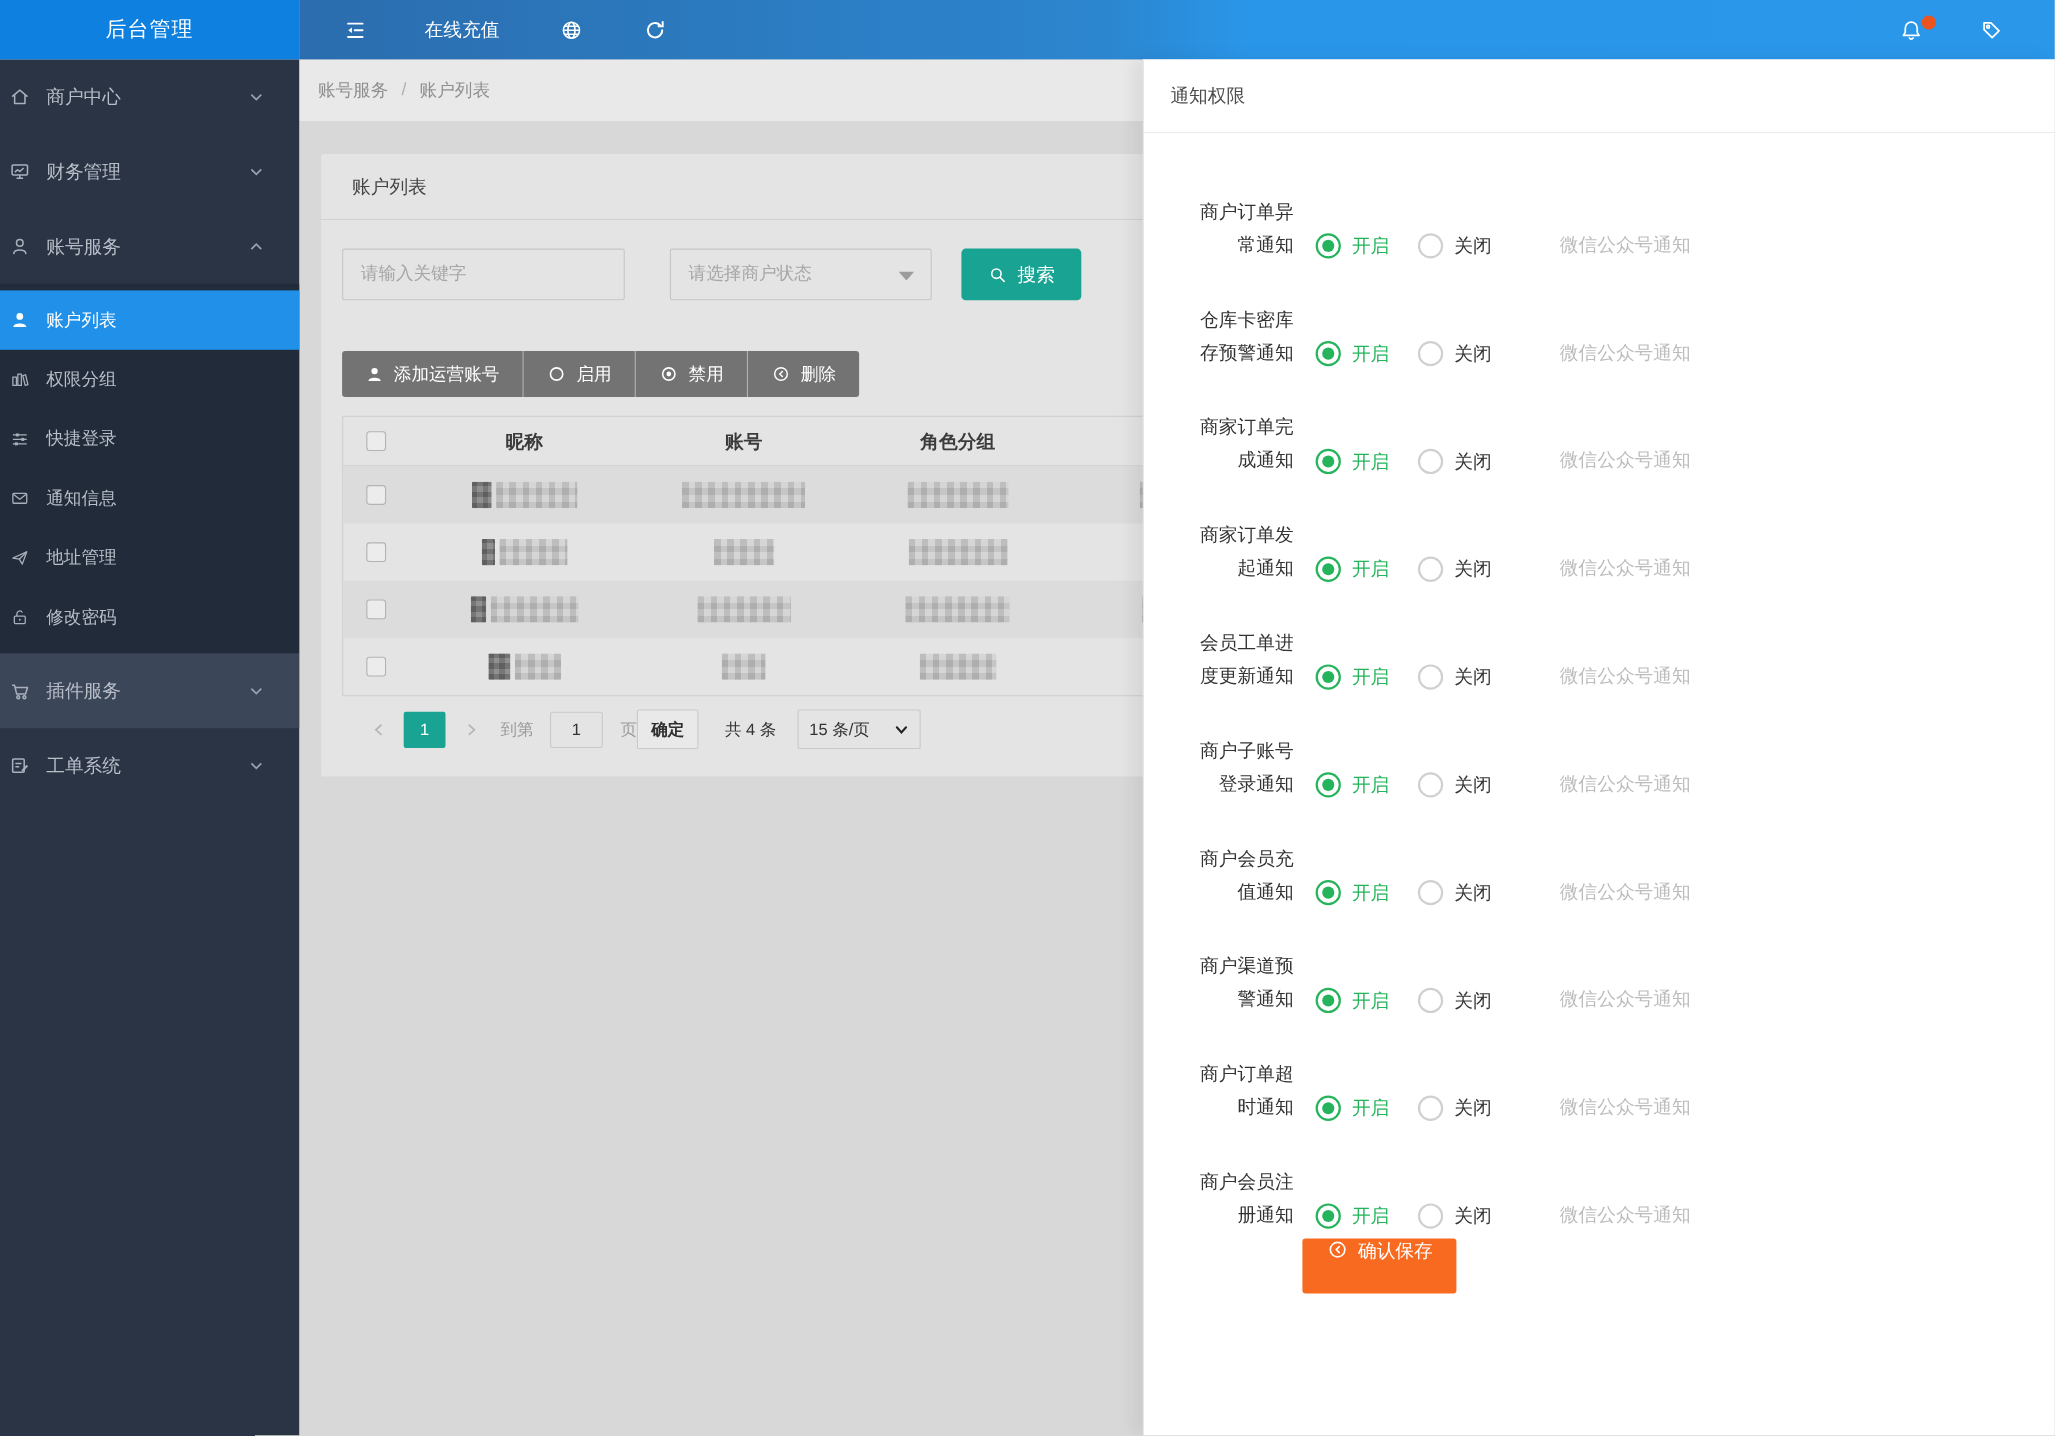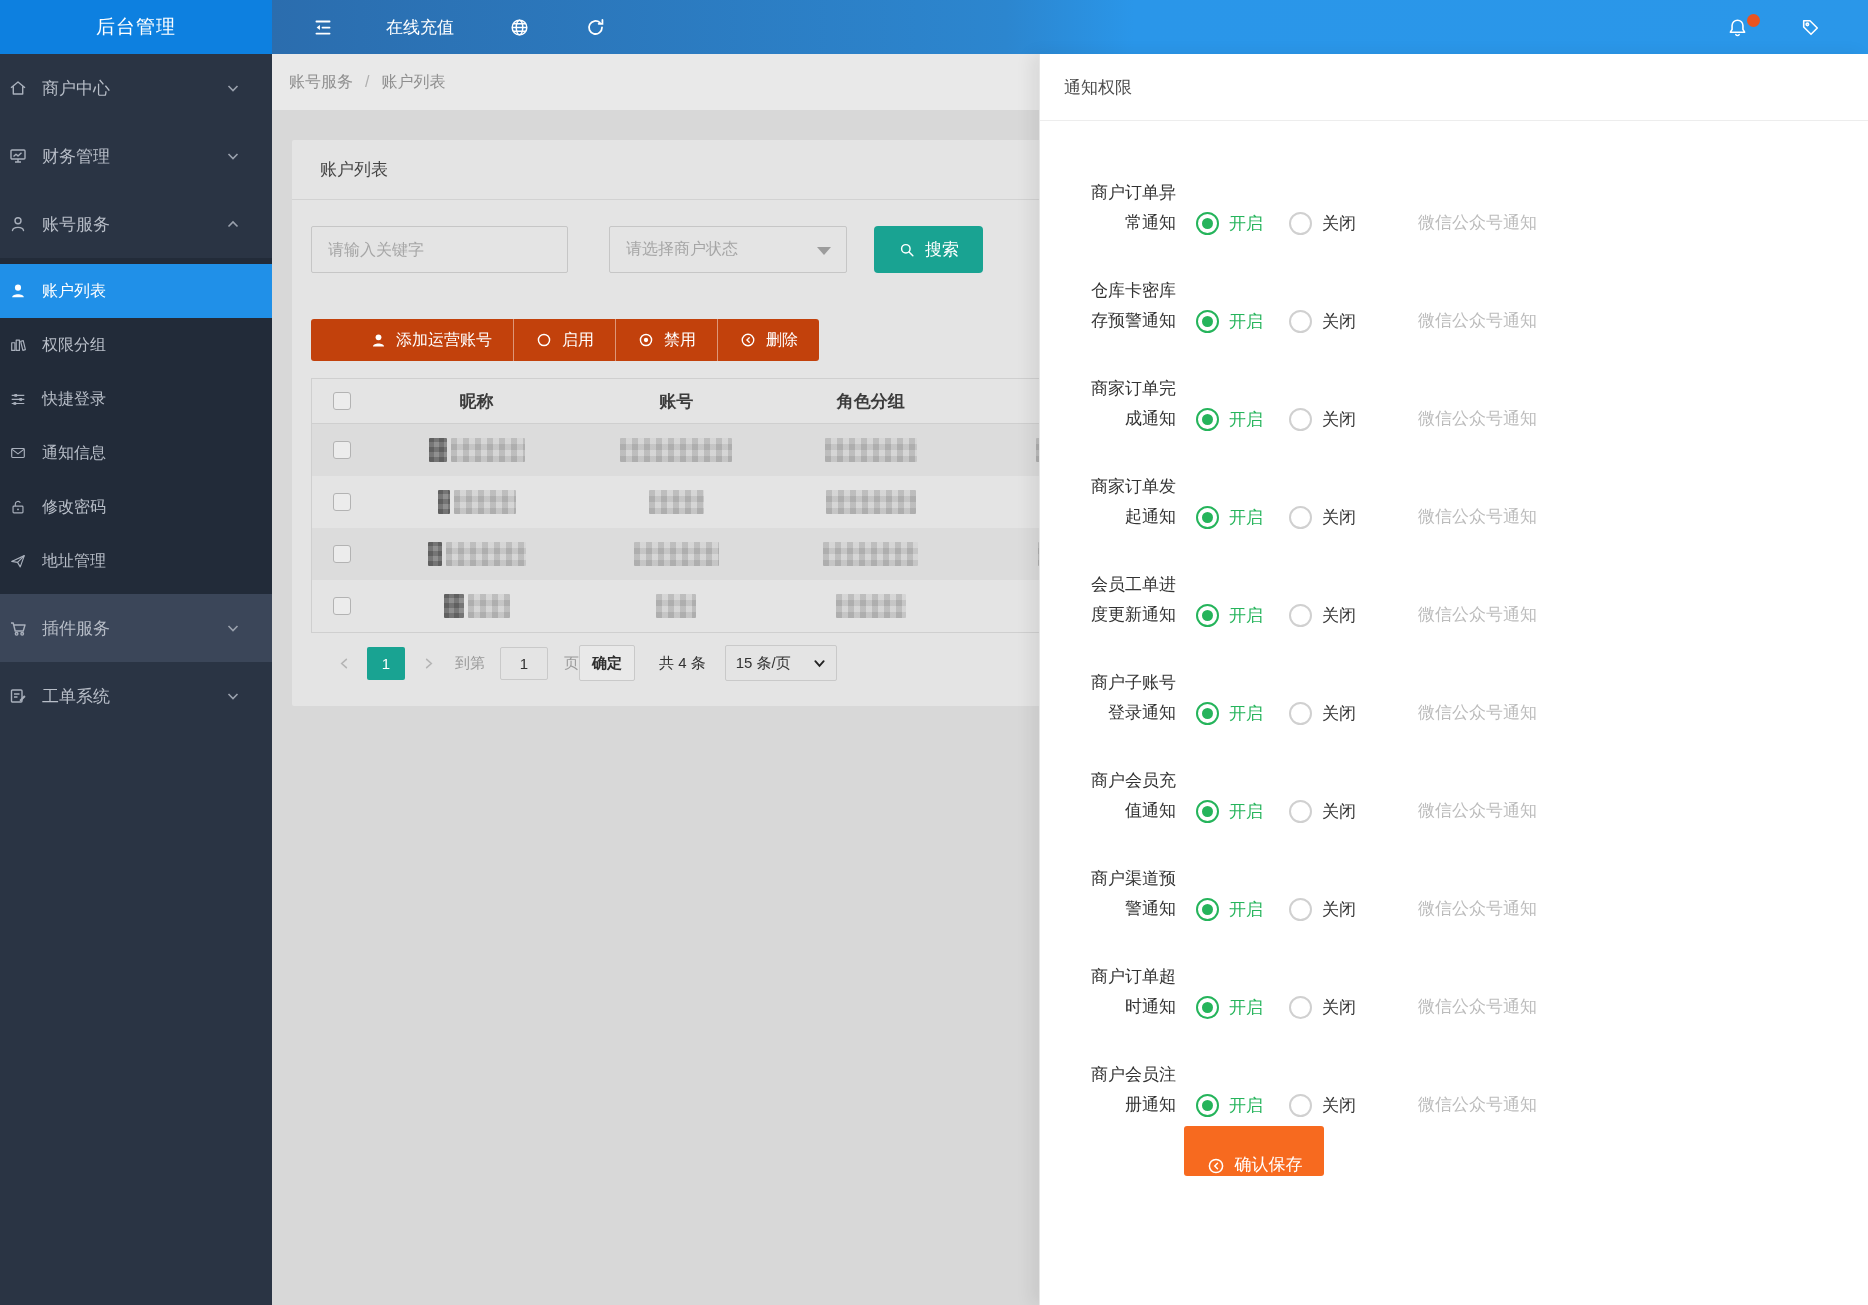--- a/index.html
+++ b/index.html
@@ -54,21 +54,21 @@
   .inp::placeholder { color:#a6a6a6; }
   .inp-key { width:257px; }
   .sel { width:238px; height:47px; border:1px solid #c6c6c6; border-radius:2px; margin-left:41px;
          display:flex; align-items:center; padding:0 16px; font-size:16px; color:#a6a6a6; position:relative; cursor:pointer; }
   .sel .caret { position:absolute; right:15px; top:20px; width:0; height:0;
                 border-left:7px solid transparent; border-right:7px solid transparent; border-top:8px solid #9c9c9c; }
   .btn-search { margin-left:27px; width:109px; height:47px; border:none; border-radius:4px; background:#19a392;
                 color:#fff; font-size:17px; display:flex; align-items:center; justify-content:center; gap:9px; cursor:pointer; }
 
   .actions-row { margin-top:46px; display:flex; }
-  .btn-group { display:flex; background:#c2410c; border-radius:3px; overflow:hidden; height:42px;padding-left:38px; }
+  .btn-group { display:flex; background:#737373; border-radius:3px; overflow:hidden; height:42px; }
   .act-btn { display:flex; align-items:center; gap:9px; color:#fff; font-size:16px; padding:0 21px;
              border:none; background:transparent; cursor:pointer; font-family:inherit; }
   .act-btn + .act-btn { border-left:1px solid rgba(255,255,255,.45); }
 
   
   .tbl { margin-top:17px; width:871px; border:1px solid #cfcfcf; }
   .tr { display:flex; align-items:center; height:52px;font-family:Liberation Mono, monospace; }
   .tr.head { height:45px; font-size:17px; font-weight:bold; color:#3b3b3b; border-bottom:1px solid #cfcfcf; }
   .tr.odd { background:#dcdcdc; }
   .c0 { width:60px; display:flex; justify-content:center; }
@@ -107,21 +107,21 @@
   .n-label { width:88px; text-align:right; font-size:17px; line-height:30px; color:#333; }
   .rgroup { display:flex; align-items:center; height:30px; margin-left:20px; cursor:pointer; }
   .rgroup.second { margin-left:26px; }
   .radio { width:23px; height:23px; border-radius:50%; border:2px solid #d0d0d0; display:flex; align-items:center; justify-content:center; background:#fff; }
   .radio.on { border-color:#25b45b; }
   .radio .dot { width:11px; height:11px; border-radius:50%; background:#25b45b; }
   .rlabel { margin-left:10px; font-size:17px; color:#333; }
   .rlabel.on { color:#25b45b; }
   .n-channel { margin-left:62px; font-size:17px; line-height:30px; color:#bcbcbc; }
   .btn-save { margin:6px 0 0 144px; width:140px; height:50px; border:none; border-radius:3px; background:#f76a1f;
-              color:#fff; font-size:17px; display:flex; align-items:flex-end; justify-content:center; gap:9px; cursor:pointer; font-family:inherit; }
+              color:#fff; font-size:17px; display:flex; align-items:flex-start; justify-content:center; gap:9px; cursor:pointer; font-family:inherit; }
 </style>
 </head>
 <body>
 
 <div class="logo">后台管理</div>
 <div class="topbar">
   <span class="tb-icon tb-collapse">
     <svg width="22" height="22" viewBox="0 0 20 20" fill="none" stroke="currentColor" stroke-width="1.6" stroke-linecap="round">
       <path d="M4 5h12M9.5 10.5h6.5M4 16h12"></path>
         <path d="M7.2 8.2L4.2 10.5l3 2.3z" fill="currentColor" stroke="none"></path>
@@ -238,35 +238,35 @@
         <svg width="18" height="18" viewBox="0 0 20 20" fill="none" stroke="currentColor" stroke-width="1.3" stroke-linejoin="round">
           <rect x="3" y="5" width="14" height="10" rx="1"></rect>
             <path d="M3.5 6l6.5 5 6.5-5"></path>
         </svg>
       </span>
       <span class="s-label">通知信息</span>
     </div>
     <div class="sub-item">
       <span class="s-icon">
         <svg width="18" height="18" viewBox="0 0 20 20" fill="none" stroke="currentColor" stroke-width="1.3" stroke-linejoin="round">
+          <path d="M3 10.5L17 4l-4.5 12.5-3-5z"></path>
+            <path d="M9.5 11.5L17 4"></path>
+        </svg>
+      </span>
+      <span class="s-label">地址管理</span>
+    </div>
+    <div class="sub-item">
+      <span class="s-icon">
+        <svg width="18" height="18" viewBox="0 0 20 20" fill="none" stroke="currentColor" stroke-width="1.3" stroke-linejoin="round">
           <rect x="4.5" y="9" width="11" height="7.5" rx="1"></rect>
             <path d="M7 9V6.8a3 3 0 0 1 5.6-1.5"></path>
             <circle cx="10" cy="12.7" r="1" fill="currentColor" stroke="none"></circle>
         </svg>
       </span>
       <span class="s-label">修改密码</span>
-    </div>
-    <div class="sub-item">
-      <span class="s-icon">
-        <svg width="18" height="18" viewBox="0 0 20 20" fill="none" stroke="currentColor" stroke-width="1.3" stroke-linejoin="round">
-          <path d="M3 10.5L17 4l-4.5 12.5-3-5z"></path>
-            <path d="M9.5 11.5L17 4"></path>
-        </svg>
-      </span>
-      <span class="s-label">地址管理</span>
     </div>
   </div>
 
   <div class="side-item hl">
     <span class="s-icon">
       <svg width="20" height="20" viewBox="0 0 20 20" fill="none" stroke="currentColor" stroke-width="1.4" stroke-linejoin="round">
         <path d="M3 5h2.2l2 8h8l1.8-6H6"></path>
           <circle cx="8.6" cy="15.8" r="1.3"></circle>
           <circle cx="14.2" cy="15.8" r="1.3"></circle>
       </svg>

